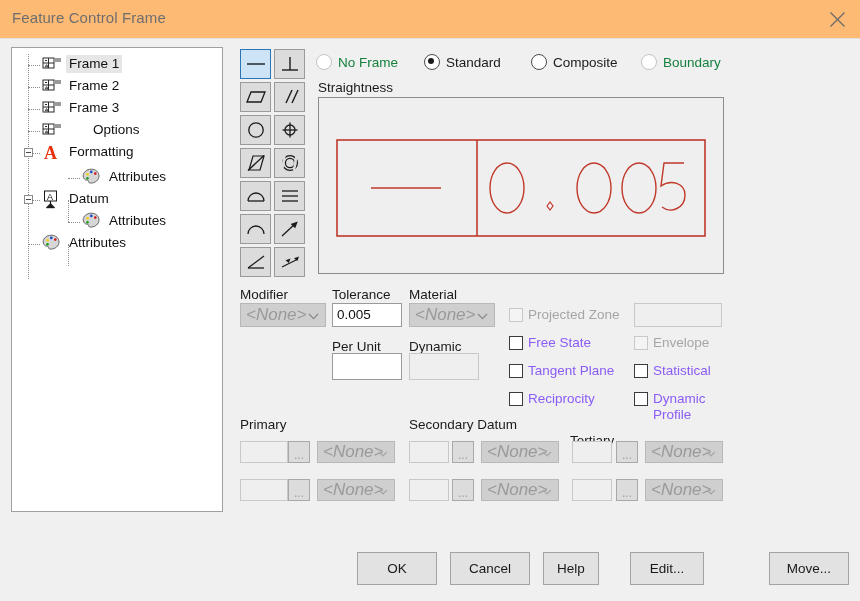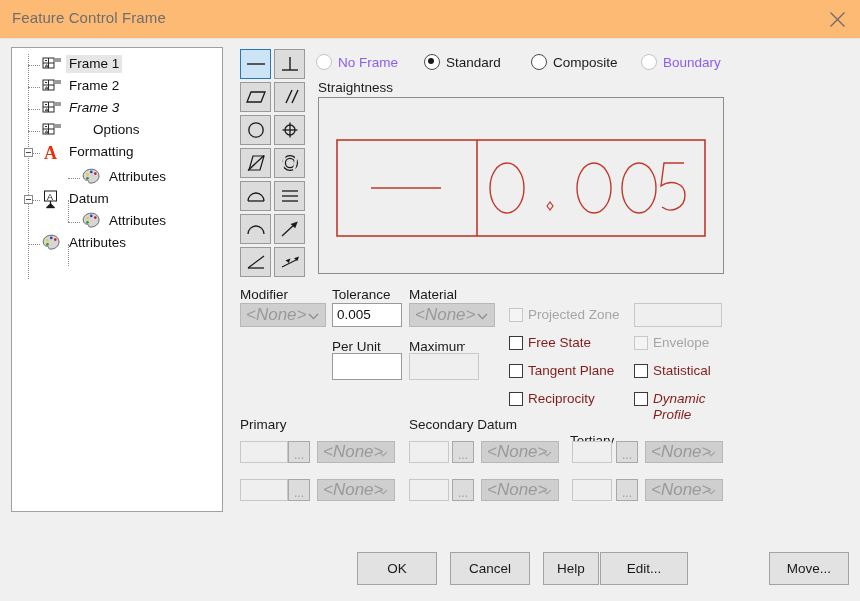--- a/index.html
+++ b/index.html
@@ -118,21 +118,21 @@
     background: #fff;
     margin-right: 6px;
     position: relative;
     flex: 0 0 auto;
   }
   .radio.checked .dot:after {
     content:""; position:absolute;
     left: 3px; top: 3px; width: 6px; height: 6px;
     border-radius: 50%; background: #1a1a1a;
   }
-  .radio.disabled { color: #8b5cf6; }
+  .radio.disabled { color: #15803d; }
   .radio.disabled .dot { border-color: #c4c4c4; }
 
   
   #preview-label {
     position: absolute; left: 318px; top: 80px;
     font-size: 13.5px; color: #1a1a1a;
   }
   #preview-box {
     position: absolute; left: 318px; top: 97px;
     width: 406px; height: 177px;
@@ -177,21 +177,21 @@
   .combo .arrow {
     position: absolute; right: 6px; top: 50%;
     transform: translateY(-50%);
   }
   .combo.greyed { background: #cfcfcf; color: #9a9a9a; border-color: #b8b8b8; }
 
   
   .chk {
     position: absolute;
     display: flex; align-items: flex-start;
-    font-size: 13.5px; color: #7f1d1d;
+    font-size: 13.5px; color: #8b5cf6;
     white-space: nowrap;
   }
   .chk .box {
     width: 14px; height: 14px;
     border: 1.4px solid #3a3a3a;
     background: #ffffff;
     margin-right: 5px;
     flex: 0 0 auto;
     box-sizing: border-box;
     margin-top: 1px;
@@ -281,21 +281,21 @@
           <line x1="1" y1="8" x2="12" y2="8" stroke="#2b2b2b" stroke-width="1"></line>
           <line x1="6.5" y1="3" x2="6.5" y2="13" stroke="#2b2b2b" stroke-width="1"></line>
           <line x1="3" y1="5.5" x2="5" y2="5.5" stroke="#2b2b2b" stroke-width="1"></line>
           <path d="M3.2 11.8 L4.6 9.6 L6 11.8 Z" fill="none" stroke="#2b2b2b" stroke-width="0.9"></path>
           <rect x="12" y="3" width="7" height="4" fill="#9a9a9a"></rect>
         </svg>
       </span>
       <span class="tree-label">Frame 2</span>
     </div>
 
-    <div class="tree-row" style="position:absolute; left:30px; top:51px;font-style:italic;">
+    <div class="tree-row" style="position:absolute; left:30px; top:51px;">
       <span class="ticon">
         <svg width="20" height="15" viewBox="0 0 20 15">
           <rect x="1" y="3" width="11" height="10" fill="#ffffff" stroke="#2b2b2b" stroke-width="1"></rect>
           <line x1="1" y1="8" x2="12" y2="8" stroke="#2b2b2b" stroke-width="1"></line>
           <line x1="6.5" y1="3" x2="6.5" y2="13" stroke="#2b2b2b" stroke-width="1"></line>
           <line x1="3" y1="5.5" x2="5" y2="5.5" stroke="#2b2b2b" stroke-width="1"></line>
           <path d="M3.2 11.8 L4.6 9.6 L6 11.8 Z" fill="none" stroke="#2b2b2b" stroke-width="0.9"></path>
           <rect x="12" y="3" width="7" height="4" fill="#9a9a9a"></rect>
         </svg>
       </span>
@@ -547,21 +547,21 @@
           <path d="M1 1 L5.5 5.6 L10 1" fill="none" stroke="#8a8a8a" stroke-width="1.3"></path>
         </svg>
     </span>
   </div>
 
   <div class="fld-label" style="left:332px; top:339px;">Per Unit</div>
   <div class="textbox" style="left:332px; top:353px; width:70px; height:27px;">
     <span></span>
   </div>
 
-  <div class="fld-label clip" style="left:409px; top:339px; width:56px;">Maximum</div>
+  <div class="fld-label clip" style="left:409px; top:339px; width:56px;">Dynamic</div>
   <div class="textbox disabled" style="left:409px; top:353px; width:70px; height:27px;">
     <span></span>
   </div>
 
   <div class="chk disabled" style="left:509px; top:307px;">
     <span class="box"></span>
     <span class="txt">Projected Zone</span>
   </div>
   <div class="textbox disabled" style="left:634px; top:303px; width:88px; height:24px;">
     <span></span>
@@ -584,21 +584,21 @@
     <span class="box"></span>
     <span class="txt">Statistical</span>
   </div>
 
   <div class="chk" style="left:509px; top:391px;">
     <span class="box"></span>
     <span class="txt">Reciprocity</span>
   </div>
   <div class="chk" style="left:634px; top:391px; width:86px;">
     <span class="box"></span>
-    <span class="txt" style="white-space:normal; width:64px; display:inline-block;font-style:italic;">Dynamic Profile</span>
+    <span class="txt" style="white-space:normal; width:64px; display:inline-block;">Dynamic Profile</span>
   </div>
 
   <div class="fld-label" style="left:240px; top:417px;">Primary</div>
   <div class="fld-label" style="left:409px; top:417px;">Secondary Datum</div>
   <div class="fld-label" style="left:570px; top:433px;">Tertiary</div>
 
   <div class="textbox disabled" style="left:240px; top:441px; width:48px; height:22px;">
     <span></span>
   </div>
   <div class="dotbtn greyed" style="left:288px; top:441px; width:22px; height:22px;">
@@ -690,20 +690,20 @@
 
   <div class="btn" style="left:450px; top:552px; width:80px; height:33px;">
     <span>Cancel</span>
   </div>
   <div class="btn" style="left:357px; top:552px; width:80px; height:33px;">
     <span>OK</span>
   </div>
   <div class="btn" style="left:543px; top:552px; width:56px; height:33px;">
     <span>Help</span>
   </div>
-  <div class="btn" style="left:600px; top:552px; width:88px; height:33px;">
+  <div class="btn" style="left:630px; top:552px; width:74px; height:33px;">
     <span>Edit...</span>
   </div>
   <div class="btn" style="left:769px; top:552px; width:80px; height:33px;">
     <span>Move...</span>
   </div>
 
 </div>
 
 </body></html>

